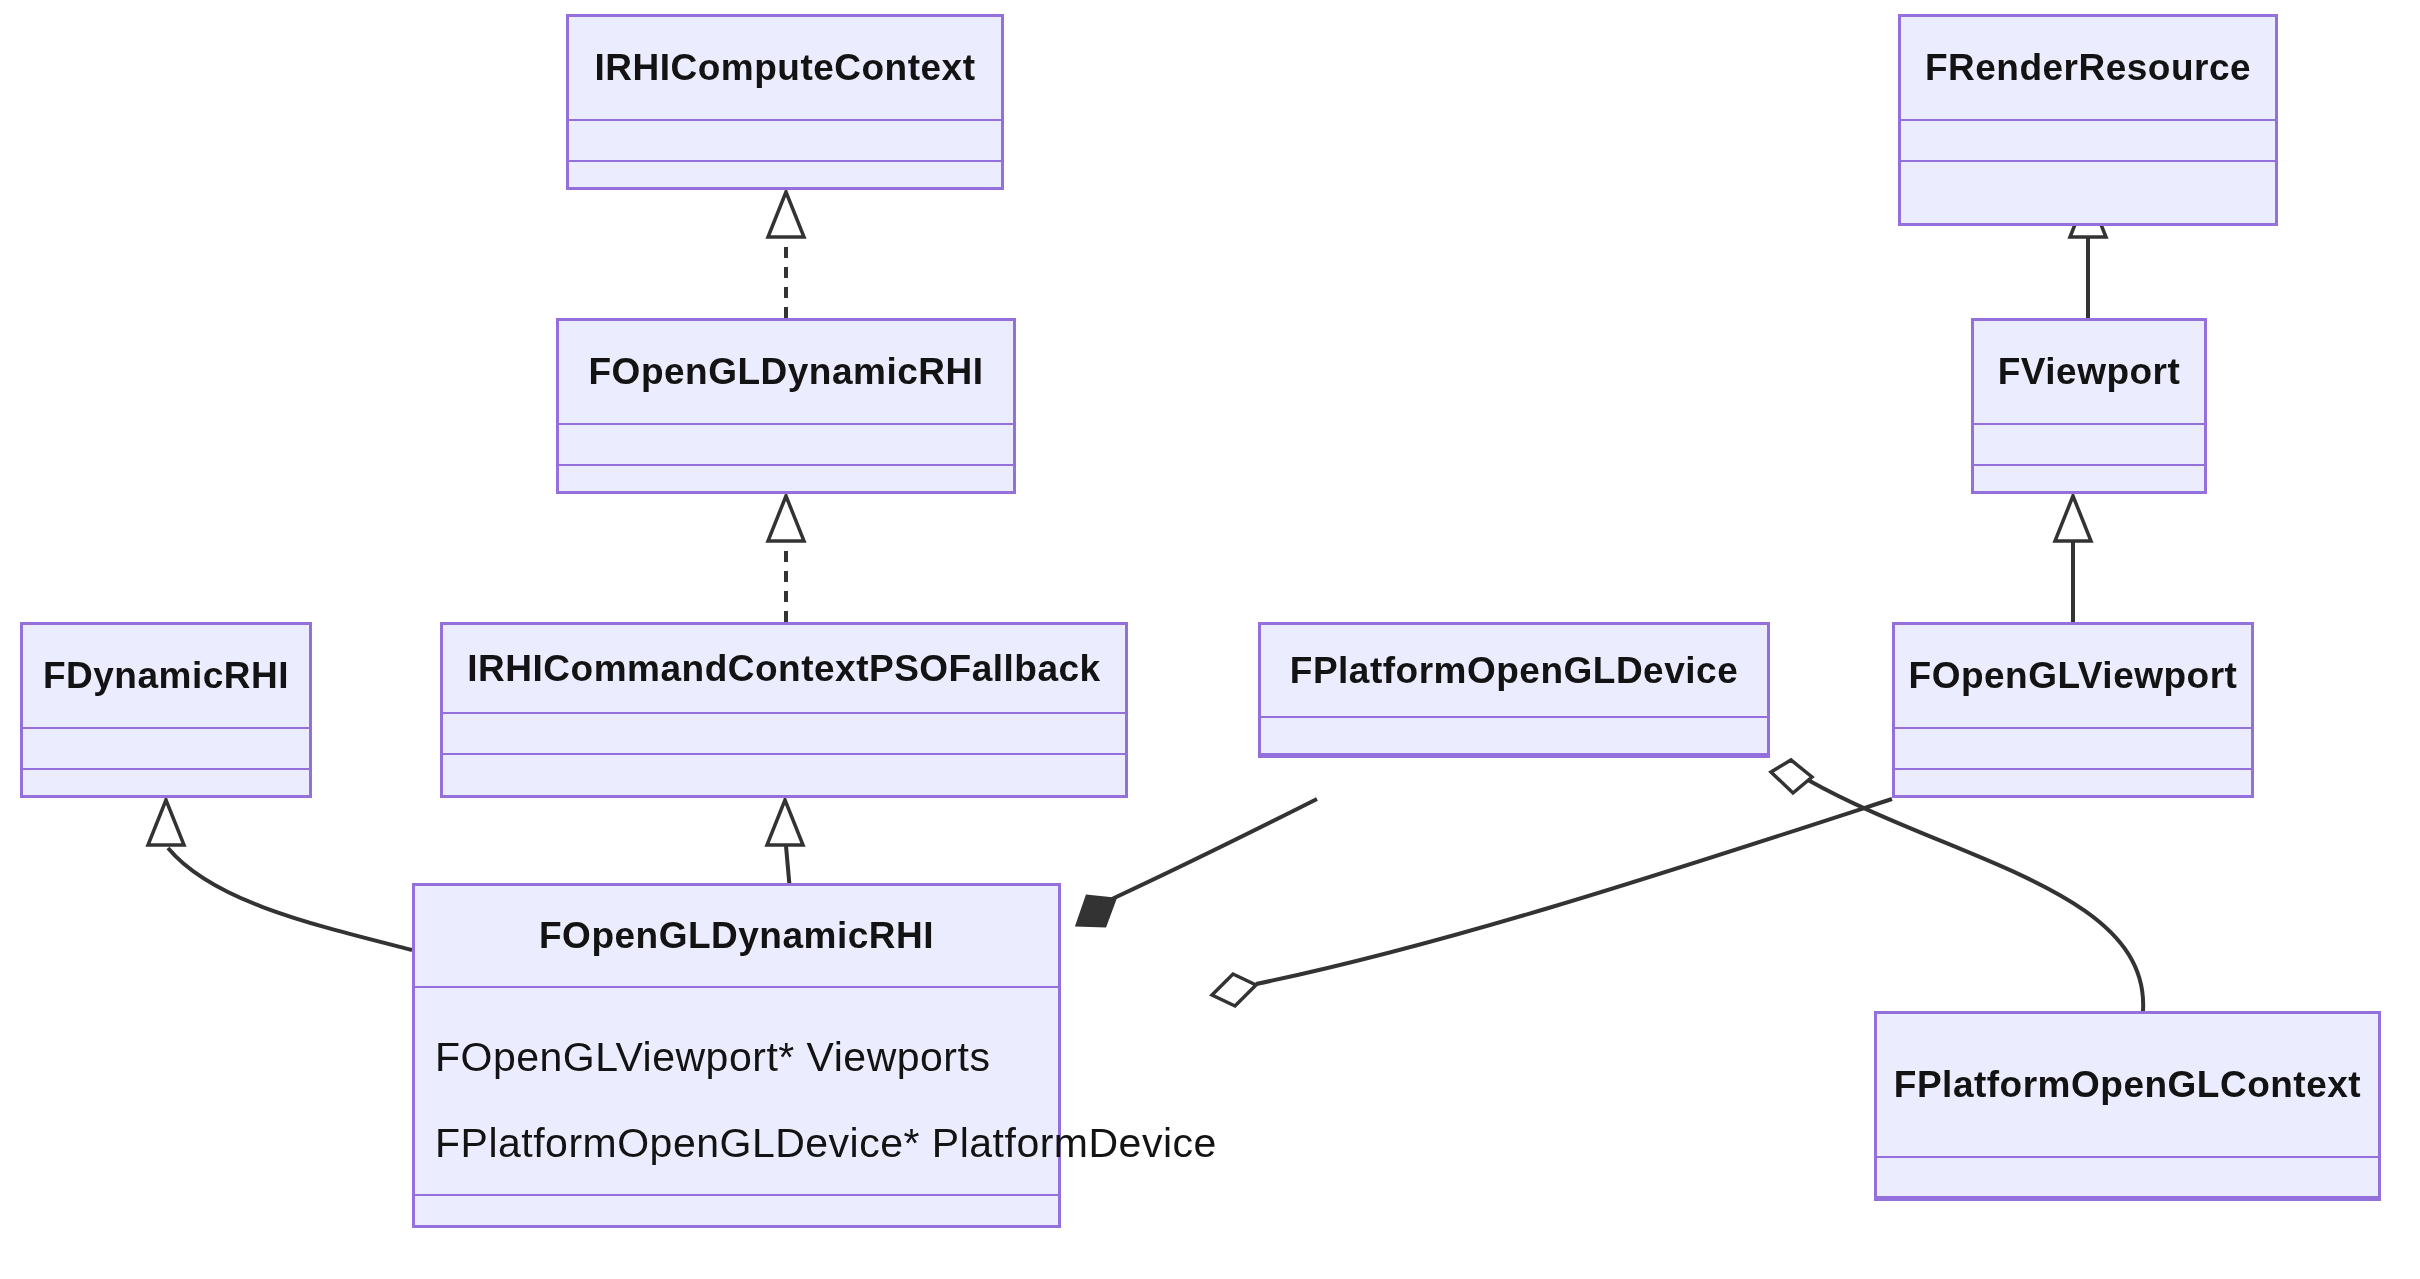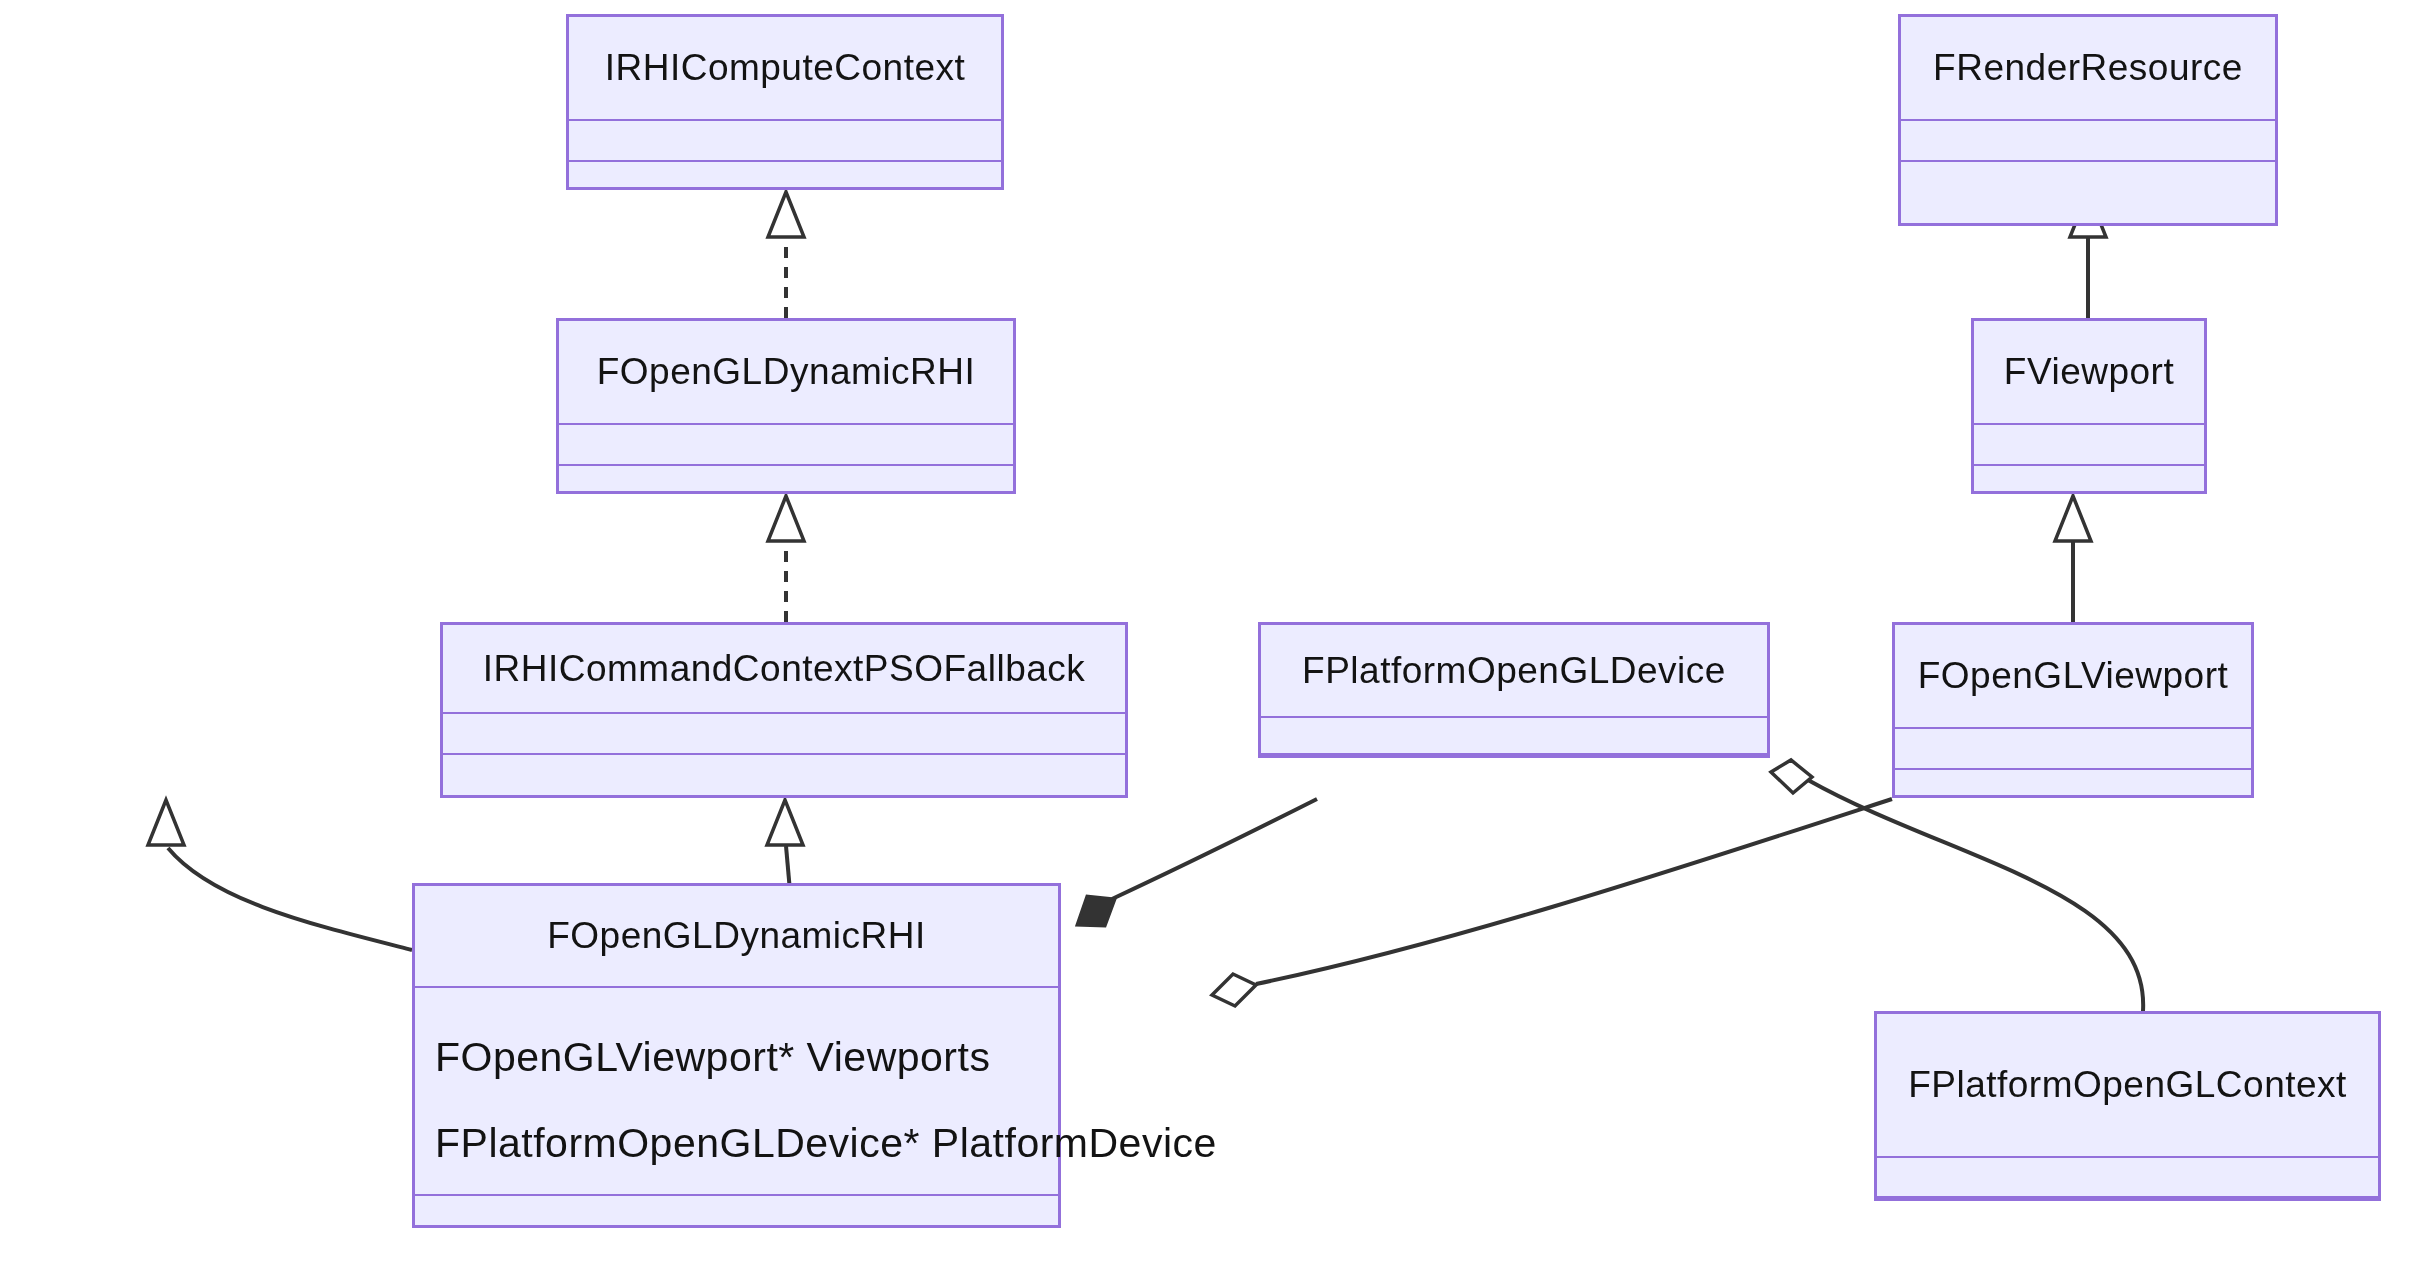--- a/index.html
+++ b/index.html
@@ -29,21 +29,21 @@
     border: 3px solid #9370DB;
     display: flex;
     flex-direction: column;
     color: #131313;
   }
   .cls-title {
     box-sizing: border-box;
     display: flex;
     align-items: center;
     justify-content: center;
-    font-weight: normal;
+    font-weight: bold;
     font-size: 37px;
     letter-spacing: 0.5px;
     white-space: nowrap;
   }
   .cls-attrs {
     box-sizing: border-box;
     border-top: 2px solid #9370DB;
   }
   .cls-methods {
     box-sizing: border-box;
@@ -130,20 +130,25 @@
     <div class="cls-attrs" style="height:41px"></div>
     <div class="cls-methods"></div>
   </div>
 
   <div class="cls" style="left:1971px; top:318px; width:236px; height:176px">
     <div class="cls-title" style="height:102px">FViewport</div>
     <div class="cls-attrs" style="height:41px"></div>
     <div class="cls-methods"></div>
   </div>
 
+  <div class="cls" style="left:20px; top:622px; width:292px; height:176px">
+    <div class="cls-title" style="height:102px">FDynamicRHI</div>
+    <div class="cls-attrs" style="height:41px"></div>
+    <div class="cls-methods"></div>
+  </div>
 
   <div class="cls" style="left:440px; top:622px; width:688px; height:176px">
     <div class="cls-title" style="height:87px">IRHICommandContextPSOFallback</div>
     <div class="cls-attrs" style="height:41px"></div>
     <div class="cls-methods"></div>
   </div>
 
   <div class="cls" style="left:1258px; top:622px; width:512px; height:136px">
     <div class="cls-title" style="height:102px">FPlatformOpenGLDevice</div>
     <div class="cls-attrs" style="height:41px"></div>

